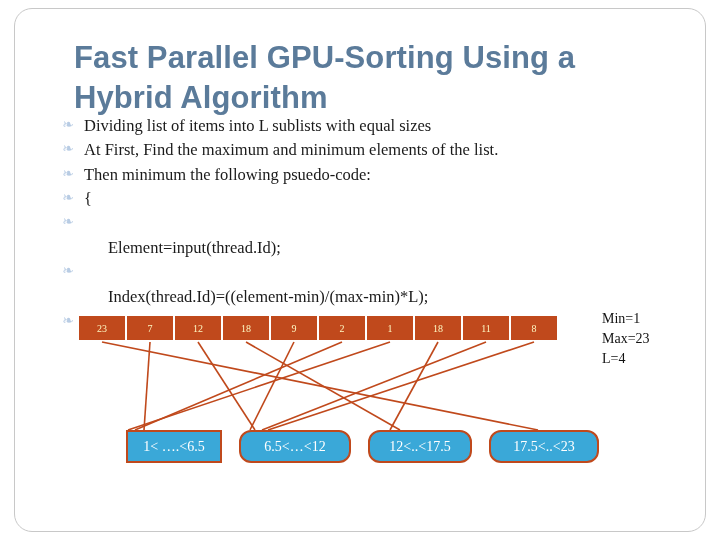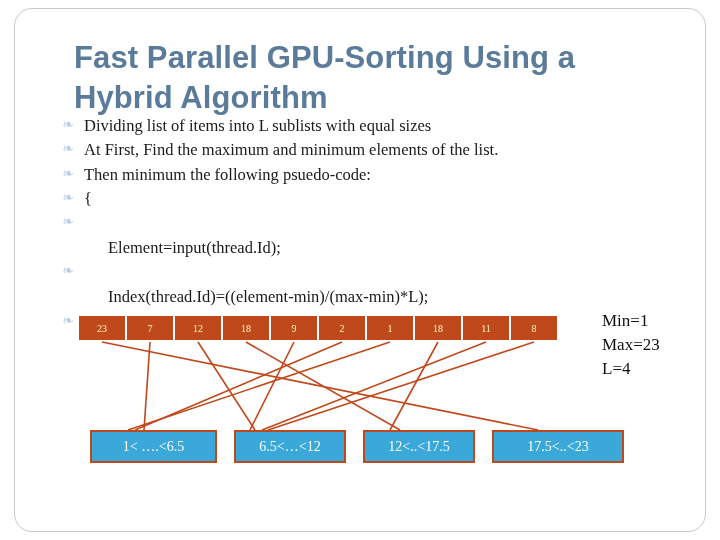--- a/index.html
+++ b/index.html
@@ -104,32 +104,32 @@
     background: #3aa8d8;
     border: 2px solid #c0491c;
     box-sizing: border-box;
     color: #ffffff;
     font-family: "Liberation Serif", serif;
     font-size: 14px;
     display: flex;
     align-items: center;
     justify-content: center;
   }
-  .bucket + .bucket { margin-left: 17px; }
-  #b0 { width: 127px; }
+  .bucket + .bucket { margin-left: 17px; border-radius: 12px; }
+  #b0 { width: 96px; margin-left: 36px; }
   #b1 { width: 112px; }
-  #b2 { width: 112px; }
-  #b3 { width: 132px; }
+  #b2 { width: 104px; }
+  #b3 { width: 110px; }
 
   #legend {
     position: absolute;
     left: 602px;
     top: 309px;
     font-family: "Liberation Serif", serif;
-    font-size: 17px;
+    font-size: 14px;
     color: #111111;
     line-height: 1.42;
   }
   #edges {
     position: absolute;
     left: 0;
     top: 0;
     width: 720px;
     height: 540px;
     pointer-events: none;

